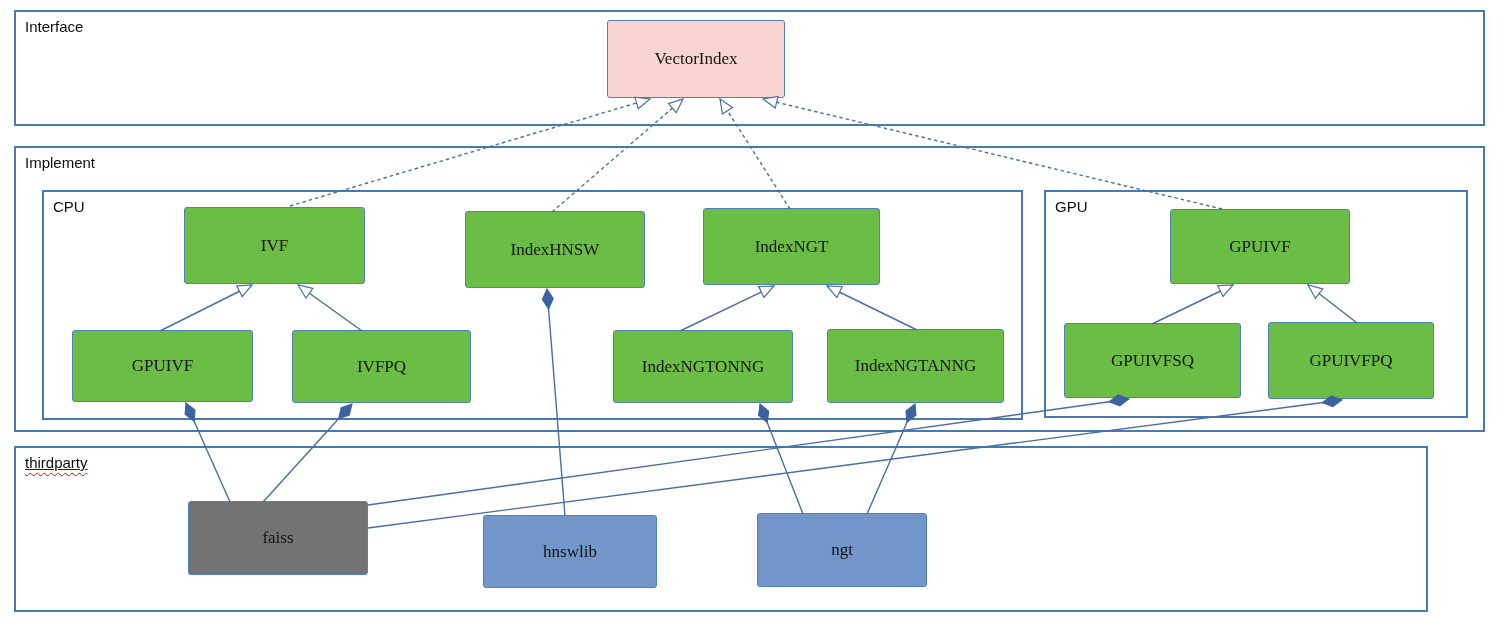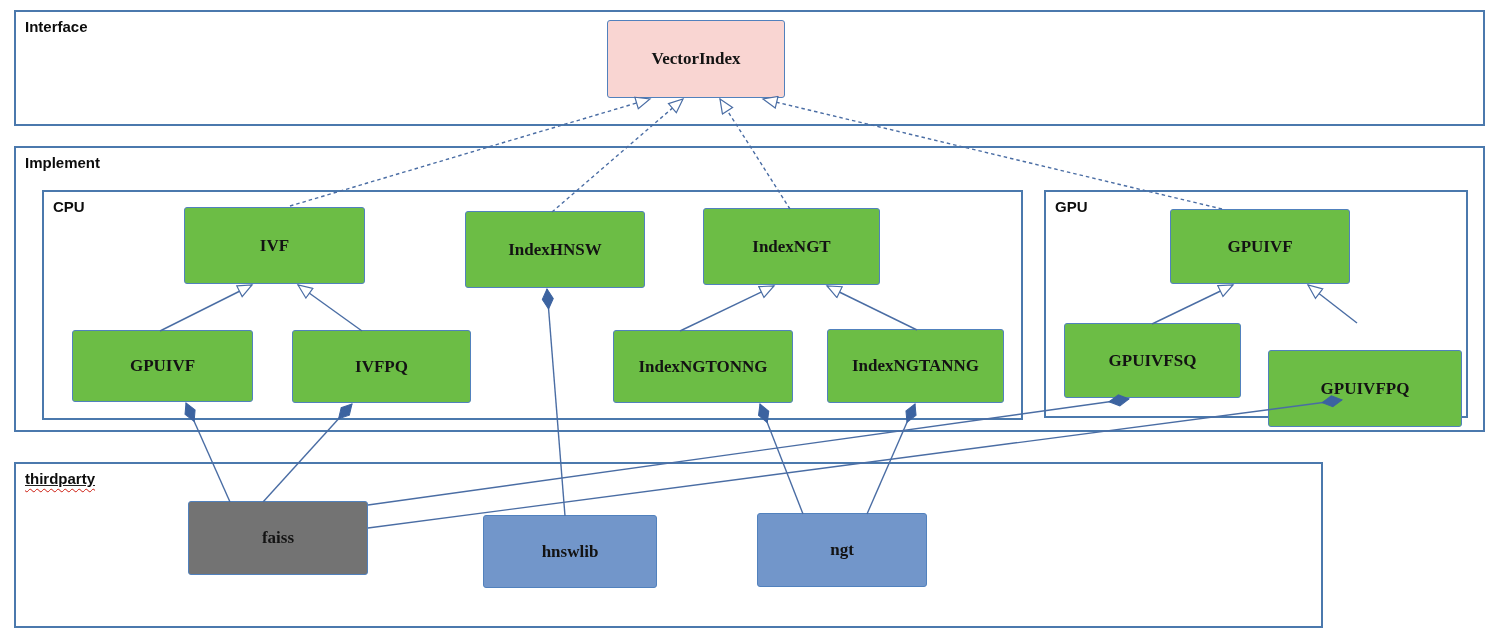--- a/index.html
+++ b/index.html
@@ -3,21 +3,20 @@
 <meta charset="utf-8">
 <style>
   html, body { margin: 0; padding: 0; background: #ffffff; }
   .stage {
     position: relative;
     width: 1503px;
     height: 628px;
     background: #ffffff;
     font-family: "Liberation Sans", sans-serif;
     overflow: hidden;
-    font-weight: bold;
   }
   .container-box {
     position: absolute;
     border: 2px solid #4b79ad;
     background: transparent;
     box-sizing: border-box;
   }
   .container-label {
     position: absolute;
     left: 9px;
@@ -61,21 +60,21 @@
       </div>
       <div class="container-box" style="left: 14px; top: 146px; width: 1471px; height: 286px;">
         <span class="container-label"><span>Implement</span></span>
       </div>
       <div class="container-box" style="left: 42px; top: 190px; width: 981px; height: 230px;">
         <span class="container-label"><span>CPU</span></span>
       </div>
       <div class="container-box" style="left: 1044px; top: 190px; width: 424px; height: 228px;">
         <span class="container-label"><span>GPU</span></span>
       </div>
-      <div class="container-box" style="left: 14px; top: 462px; width: 1309px; height: 166px;">
+      <div class="container-box" style="left: 14px; top: 446px; width: 1414px; height: 166px;">
         <span class="container-label underline-solid"><span class="underline-wavy">thirdparty</span></span>
       </div>
     </div>
   <div id="nodes-layer">
       <div class="node" style="left: 607px; top: 20px; width: 178px; height: 78px; background: rgb(249, 213, 210);">
         <span>VectorIndex</span>
       </div>
       <div class="node" style="left: 184px; top: 207px; width: 181px; height: 77px; background: rgb(108, 189, 69);">
         <span>IVF</span>
       </div>
@@ -96,21 +95,21 @@
       </div>
       <div class="node" style="left: 613px; top: 330px; width: 180px; height: 73px; background: rgb(108, 189, 69);">
         <span>IndexNGTONNG</span>
       </div>
       <div class="node" style="left: 827px; top: 329px; width: 177px; height: 74px; background: rgb(108, 189, 69);">
         <span>IndexNGTANNG</span>
       </div>
       <div class="node" style="left: 1064px; top: 323px; width: 177px; height: 75px; background: rgb(108, 189, 69);">
         <span>GPUIVFSQ</span>
       </div>
-      <div class="node" style="left: 1268px; top: 322px; width: 194px; height: 77px; background: rgb(108, 189, 69); margin-top: 28px;">
+      <div class="node" style="left: 1268px; top: 322px; width: 166px; height: 77px; background: rgb(108, 189, 69);">
         <span>GPUIVFPQ</span>
       </div>
       <div class="node" style="left: 188px; top: 501px; width: 180px; height: 74px; background: #737373;">
         <span>faiss</span>
       </div>
       <div class="node" style="left: 483px; top: 515px; width: 174px; height: 73px; background: rgb(114, 150, 202);">
         <span>hnswlib</span>
       </div>
       <div class="node" style="left: 757px; top: 513px; width: 170px; height: 74px; background: rgb(114, 150, 202);">
         <span>ngt</span>

